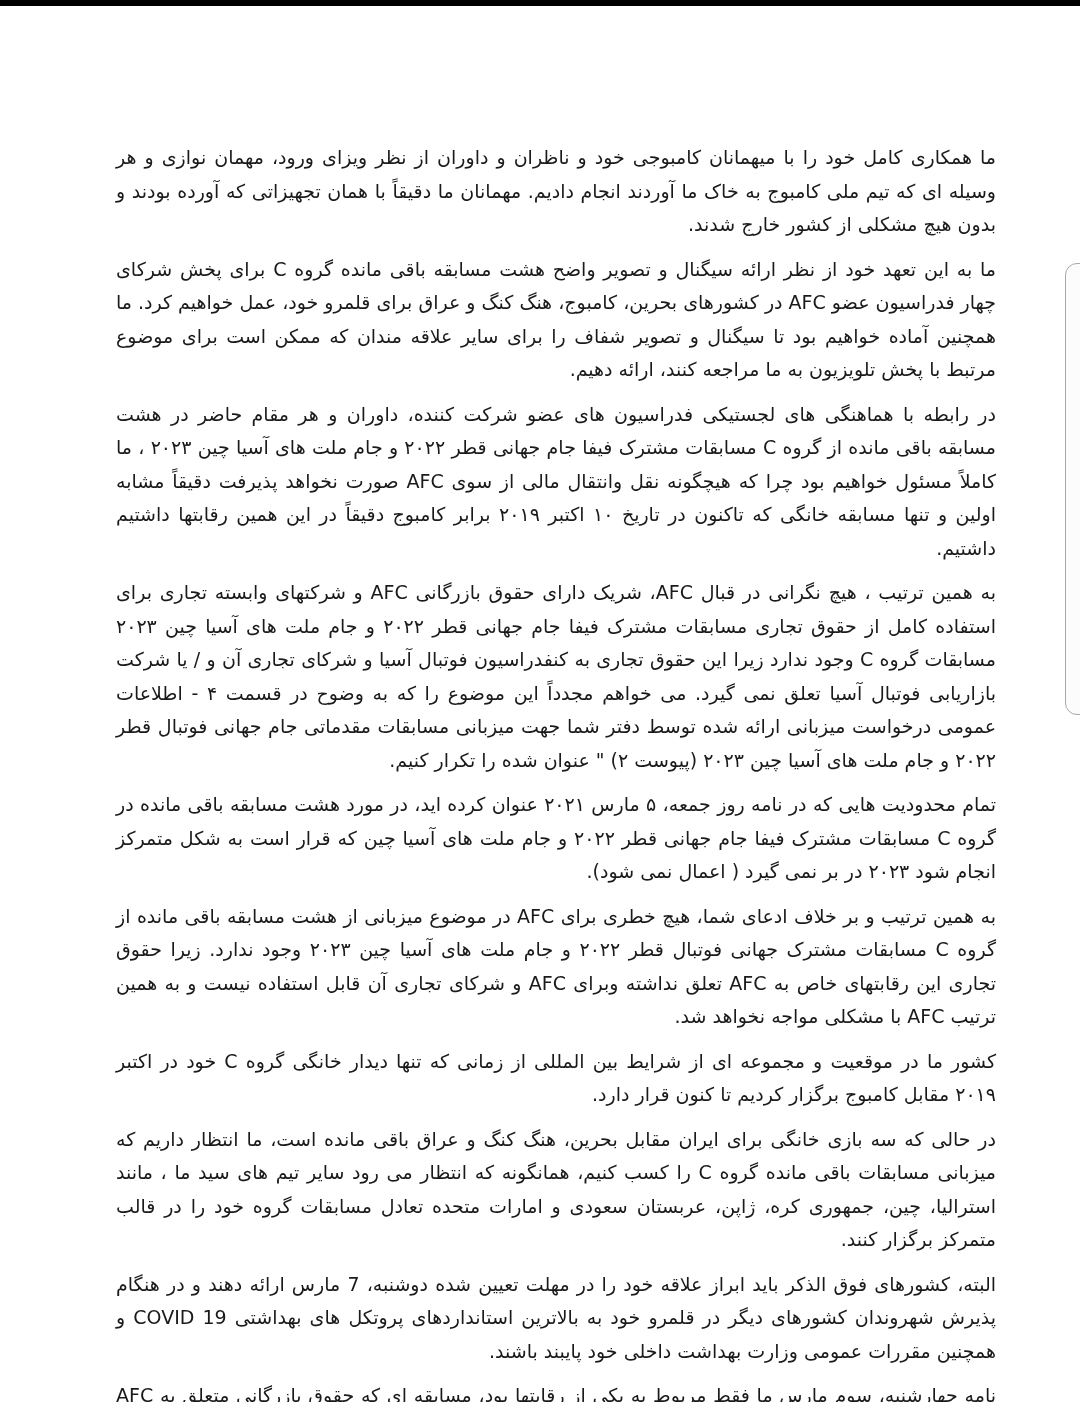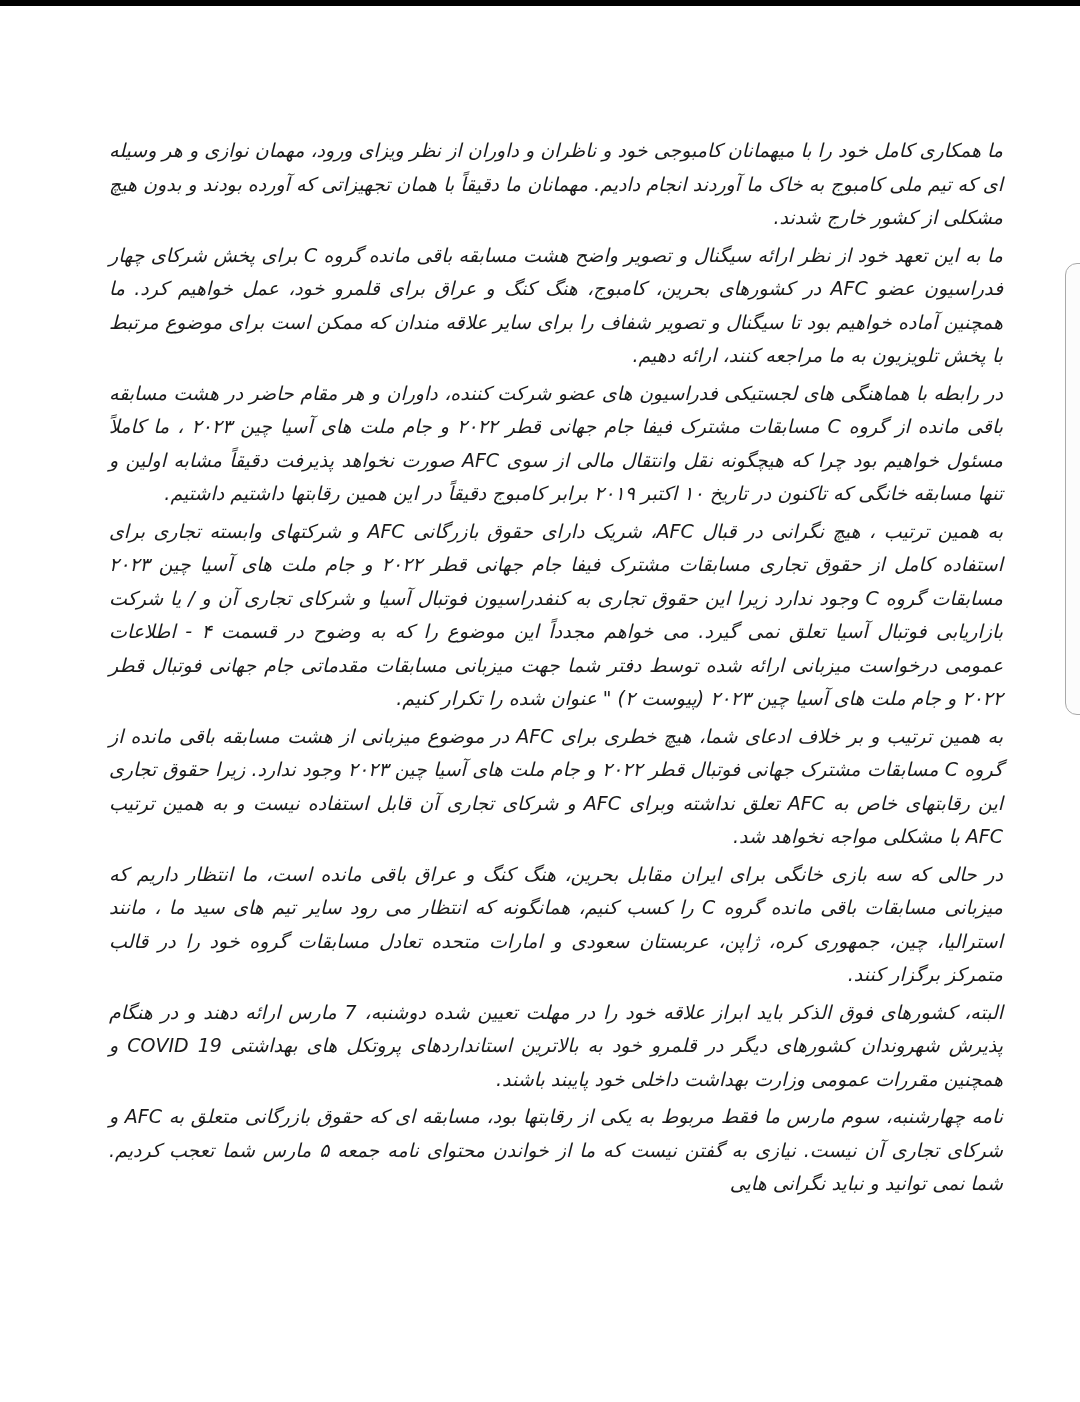--- a/index.html
+++ b/index.html
@@ -30,24 +30,23 @@
     left: 105px;
     direction: rtl;
     unicode-bidi: embed;
     text-align: justify;
     font-size: 19px;
     line-height: 33.5px;
     color: #1a1a1a;
     font-family: "DejaVu Sans", sans-serif;
   }
   .para {
-    margin: 4px;
+    margin: 11px;
     padding: 0;
     text-align: justify;
-    font-style: italic;
   }
   .side-handle {
     position: absolute;
     top: 263px;
     right: -17px;
     width: 32px;
     height: 452px;
     background: #fcfcfc;
     border: 1px solid #a9a9a9;
     border-radius: 12px;
@@ -63,23 +62,25 @@
   <div class="doc-text" lang="fa" style="color: rgb(26, 26, 26); direction: rtl;">
 
       <p class="para">ما همکاری کامل خود را با میهمانان کامبوجی خود و ناظران و داوران از نظر ویزای ورود، مهمان نوازی و هر وسیله ای که تیم ملی کامبوج به خاک ما آوردند انجام دادیم. مهمانان ما دقیقاً با همان تجهیزاتی که آورده بودند و بدون هیچ مشکلی از کشور خارج شدند.</p>
 
       <p class="para">ما به این تعهد خود از نظر ارائه سیگنال و تصویر واضح هشت مسابقه باقی مانده گروه C برای پخش شرکای چهار فدراسیون عضو AFC در کشورهای بحرین، کامبوج، هنگ کنگ و عراق برای قلمرو خود، عمل خواهیم کرد. ما همچنین آماده خواهیم بود تا سیگنال و تصویر شفاف را برای سایر علاقه مندان که ممکن است برای موضوع مرتبط با پخش تلویزیون به ما مراجعه کنند، ارائه دهیم.</p>
 
       <p class="para">در رابطه با هماهنگی های لجستیکی فدراسیون های عضو شرکت کننده، داوران و هر مقام حاضر در هشت مسابقه باقی مانده از گروه C مسابقات مشترک فیفا جام جهانی قطر ۲۰۲۲ و جام ملت های آسیا چین ۲۰۲۳ ، ما کاملاً مسئول خواهیم بود چرا که هیچگونه نقل وانتقال مالی از سوی AFC صورت نخواهد پذیرفت دقیقاً مشابه اولین و تنها مسابقه خانگی که تاکنون در تاریخ ۱۰ اکتبر ۲۰۱۹ برابر کامبوج دقیقاً در این همین رقابتها داشتیم داشتیم.</p>
 
       <p class="para">به همین ترتیب ، هیچ نگرانی در قبال AFC، شریک دارای حقوق بازرگانی AFC و شرکتهای وابسته تجاری برای استفاده کامل از حقوق تجاری مسابقات مشترک فیفا جام جهانی قطر ۲۰۲۲ و جام ملت های آسیا چین ۲۰۲۳ مسابقات گروه C وجود ندارد زیرا این حقوق تجاری به کنفدراسیون فوتبال آسیا و شرکای تجاری آن و / یا شرکت بازاریابی فوتبال آسیا تعلق نمی گیرد. می خواهم مجدداً این موضوع را که به وضوح در قسمت ۴ - اطلاعات عمومی درخواست میزبانی ارائه شده توسط دفتر شما جهت میزبانی مسابقات مقدماتی جام جهانی فوتبال قطر ۲۰۲۲ و جام ملت های آسیا چین ۲۰۲۳ (پیوست ۲) " عنوان شده را تکرار کنیم.</p>
 
+      <p class="para">تمام محدودیت هایی که در نامه روز جمعه، ۵ مارس ۲۰۲۱ عنوان کرده اید، در مورد هشت مسابقه باقی مانده در گروه C مسابقات مشترک فیفا جام جهانی قطر ۲۰۲۲ و جام ملت های آسیا چین که قرار است به شکل متمرکز انجام شود ۲۰۲۳ در بر نمی گیرد ( اعمال نمی شود).</p>
 
       <p class="para">به همین ترتیب و بر خلاف ادعای شما، هیچ خطری برای AFC در موضوع میزبانی از هشت مسابقه باقی مانده از گروه C مسابقات مشترک جهانی فوتبال قطر ۲۰۲۲ و جام ملت های آسیا چین ۲۰۲۳ وجود ندارد. زیرا حقوق تجاری این رقابتهای خاص به AFC تعلق نداشته وبرای AFC و شرکای تجاری آن قابل استفاده نیست و به همین ترتیب AFC با مشکلی مواجه نخواهد شد.</p>
 
+      <p class="para">کشور ما در موقعیت و مجموعه ای از شرایط بین المللی از زمانی که تنها دیدار خانگی گروه C خود در اکتبر ۲۰۱۹ مقابل کامبوج برگزار کردیم تا کنون قرار دارد.</p>
 
       <p class="para">در حالی که سه بازی خانگی برای ایران مقابل بحرین، هنگ کنگ و عراق باقی مانده است، ما انتظار داریم که میزبانی مسابقات باقی مانده گروه C را کسب کنیم، همانگونه که انتظار می رود سایر تیم های سید ما ، مانند استرالیا، چین، جمهوری کره، ژاپن، عربستان سعودی و امارات متحده تعادل مسابقات گروه خود را در قالب متمرکز برگزار کنند.</p>
 
       <p class="para">البته، کشورهای فوق الذکر باید ابراز علاقه خود را در مهلت تعیین شده دوشنبه، 7 مارس ارائه دهند و در هنگام پذیرش شهروندان کشورهای دیگر در قلمرو خود به بالاترین استانداردهای پروتکل های بهداشتی COVID 19 و همچنین مقررات عمومی وزارت بهداشت داخلی خود پایبند باشند.</p>
 
 
       <p class="para">نامه چهارشنبه، سوم مارس ما فقط مربوط به یکی از رقابتها بود، مسابقه ای که حقوق بازرگانی متعلق به AFC و شرکای تجاری آن نیست. نیازی به گفتن نیست که ما از خواندن محتوای نامه جمعه ۵ مارس شما تعجب کردیم. شما نمی توانید و نباید نگرانی هایی</p>
     </div>
 
   <div class="side-handle" style="background: rgb(252, 252, 252); border-color: rgb(169, 169, 169);"></div>

